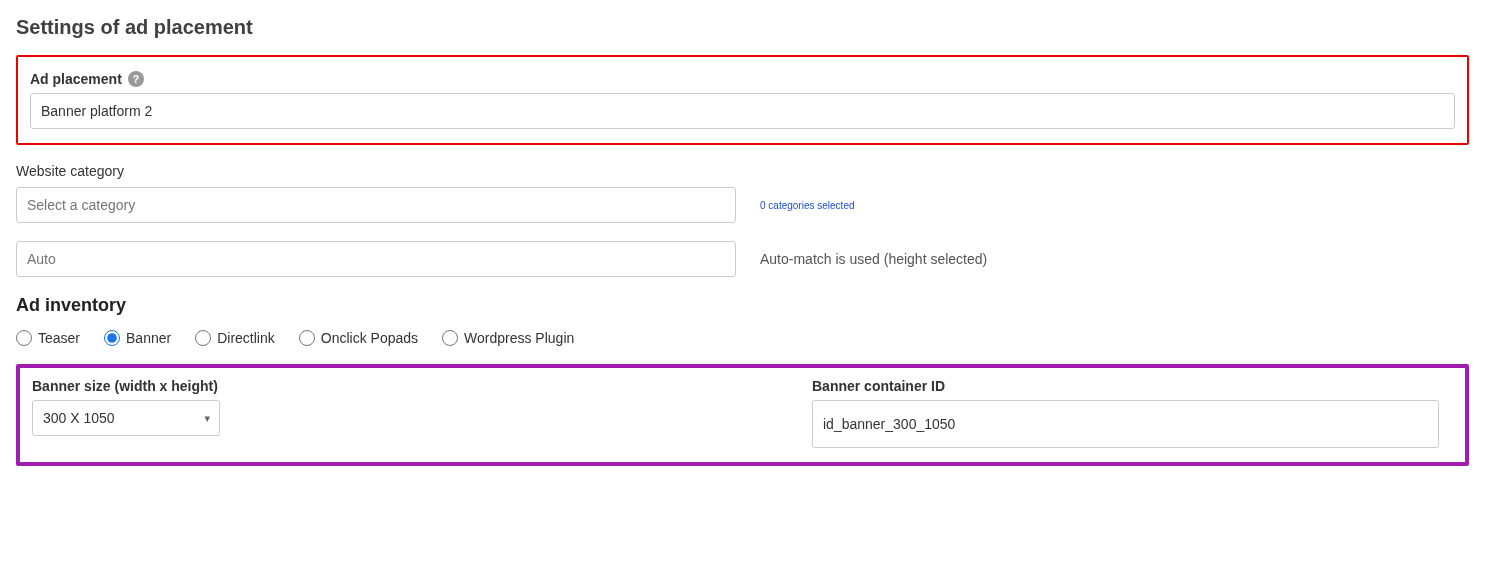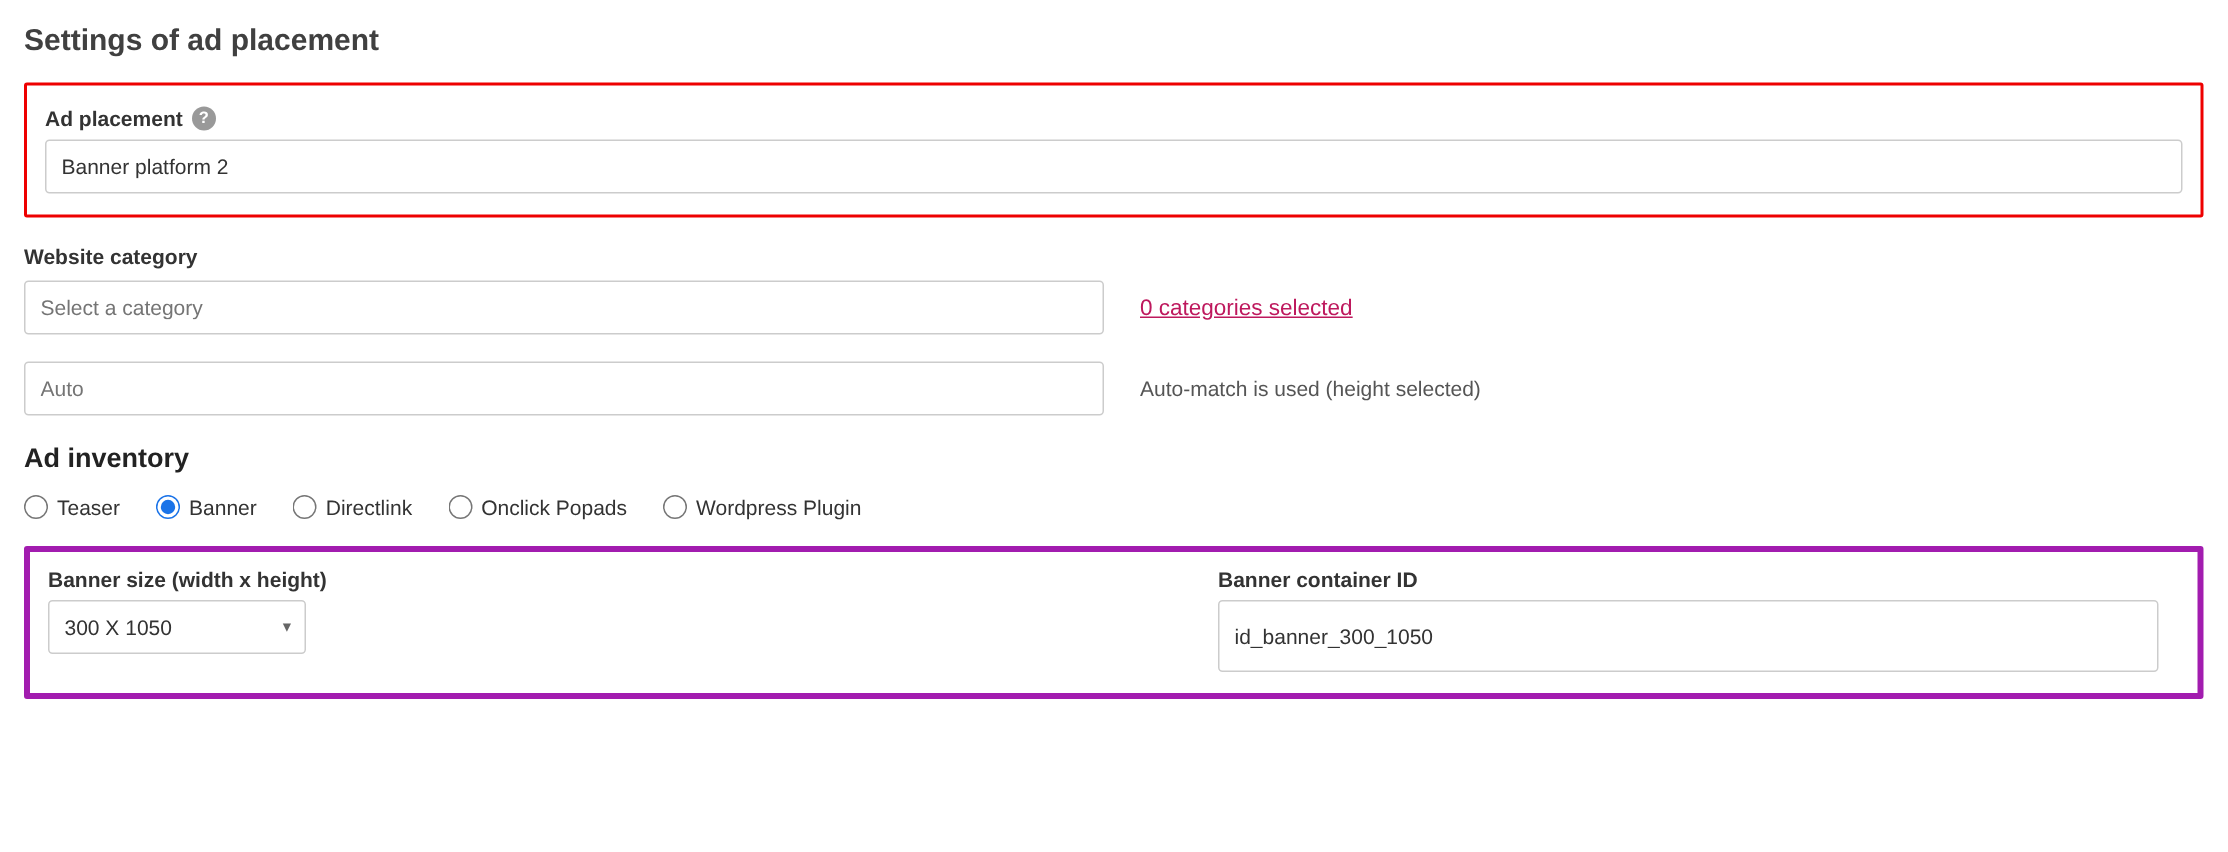--- a/index.html
+++ b/index.html
@@ -54,43 +54,42 @@
       padding: 0 10px;
       font-size: 14px;
       color: #333;
       outline: none;
     }
     .section-block {
       margin-bottom: 18px;
     }
     .section-label {
       font-size: 14px;
-      font-weight: bold;
+      font-weight: normal;
       color: #333;
       margin-bottom: 8px;
     }
     .row-inline {
       display: flex;
       align-items: center;
       gap: 24px;
     }
     .category-input {
       width: 720px;
       height: 36px;
       border: 1px solid #ccc;
       border-radius: 3px;
       padding: 0 10px;
       font-size: 14px;
       color: #aaa;
       background: #fff;
     }
     .category-status {
-      font-size: 15px;
-      color: #be185d;
-      text-decoration: underline;
+      font-size: 10px;
+      color: #1d4ed8;
     }
     .auto-match-text {
       font-size: 14px;
       color: #555;
     }
     .ad-inventory-title {
       font-size: 18px;
       font-weight: bold;
       color: #222;
       margin-bottom: 14px;
@@ -127,21 +126,21 @@
       grid-template-columns: 760px 1fr;
       gap: 20px;
     }
     .select-wrapper {
       position: relative;
       display: inline-block;
     }
     .size-select {
       appearance: none;
       -webkit-appearance: none;
-      width: 172px;
+      width: 188px;
       height: 36px;
       border: 1px solid #ccc;
       border-radius: 3px;
       padding: 0 30px 0 10px;
       font-size: 14px;
       color: #333;
       background: #fff;
       cursor: pointer;
     }
     .select-arrow {

